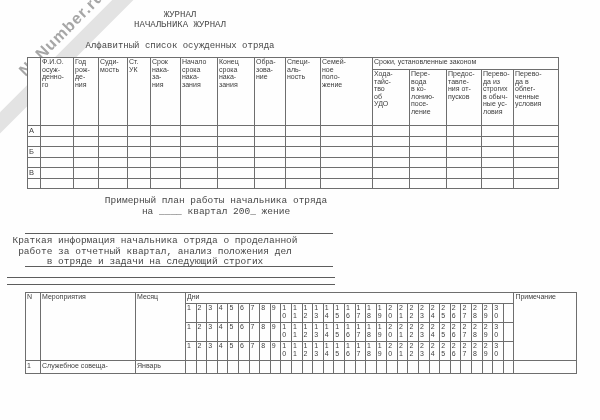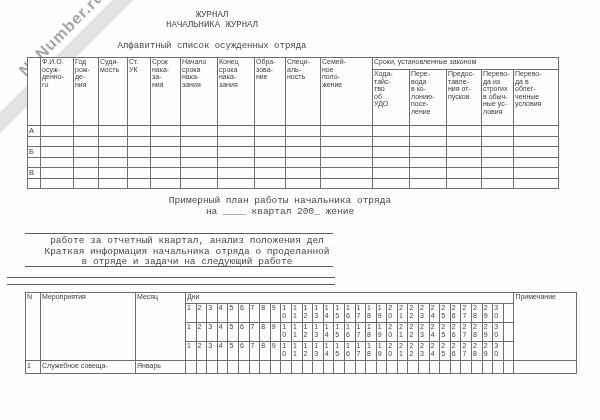--- a/index.html
+++ b/index.html
@@ -10,27 +10,27 @@
   .page { position:absolute; inset:0; background:#fefefe; }
 
   
   .watermark { position:absolute; left:-58px; top:22px; width:252px;
     transform:rotate(-45deg); text-align:center; z-index:0; }
   .wm-text { font-size:16px; font-weight:bold; letter-spacing:1px; color:#a6a6a6;
     font-family:"Liberation Sans", sans-serif; }
   .wm-band { height:15px; margin-top:3px; background:#e3e3e3; }
 
   
-  .tw { font-family:"Liberation Mono","DejaVu Sans Mono", monospace; color:#474747;padding-left:32px; }
+  .tw { font-family:"Liberation Mono","DejaVu Sans Mono", monospace; color:#474747; }
   .title-block { position:absolute; left:0; top:10px; width:360px; text-align:center;
     font-size:9px; line-height:10px; }
   .subtitle { position:absolute; left:0; top:41px; width:360px; text-align:center;
     font-size:9px; }
   .plan { position:absolute; left:0; top:195px; width:432px; text-align:center;
-    font-size:9.5px; line-height:11px;margin-left:32px; }
+    font-size:9.5px; line-height:11px; }
   .summary { position:absolute; left:0; top:236px; width:310px; text-align:center;
     font-size:9.5px; line-height:10.5px; }
 
   .hline { position:absolute; border-top:1px solid #5c5c5c; height:0; }
 
   
   table { border-collapse:collapse; table-layout:fixed; }
   .roster { position:absolute; left:27px; top:57px; width:531px; z-index:1; background:#fefefe; }
   .roster th, .roster td { border:1px solid #6e6e6e; padding:0 1px; vertical-align:top;
     text-align:left; font-weight:normal; font-size:7px; line-height:7.5px;
@@ -265,23 +265,23 @@
   </table>
 
   <div class="plan tw">
     <div>Примерный план работы начальника отряда</div>
     <div>на ____ квартал 200_ жение</div>
   </div>
 
   <div class="hline" style="top:233px; left:25px; width:308px;"></div>
 
   <div class="summary tw">
+    <div>Краткая информация начальника отряда о проделанной</div>
     <div>работе за отчетный квартал, анализ положения дел</div>
-    <div>Краткая информация начальника отряда о проделанной</div>
-    <div>в отряде и задачи на следующий работе</div>
+    <div>в отряде и задачи на следующий строгих</div>
   </div>
 
   <div class="hline" style="top:266px; left:25px; width:308px;"></div>
   <div class="hline" style="top:277px; left:7px; width:328px;"></div>
   <div class="hline" style="top:284px; left:7px; width:328px;"></div>
 
   <table class="schedule">
     <colgroup>
         <col style="width: 15px;">
         <col style="width: 95px;">

